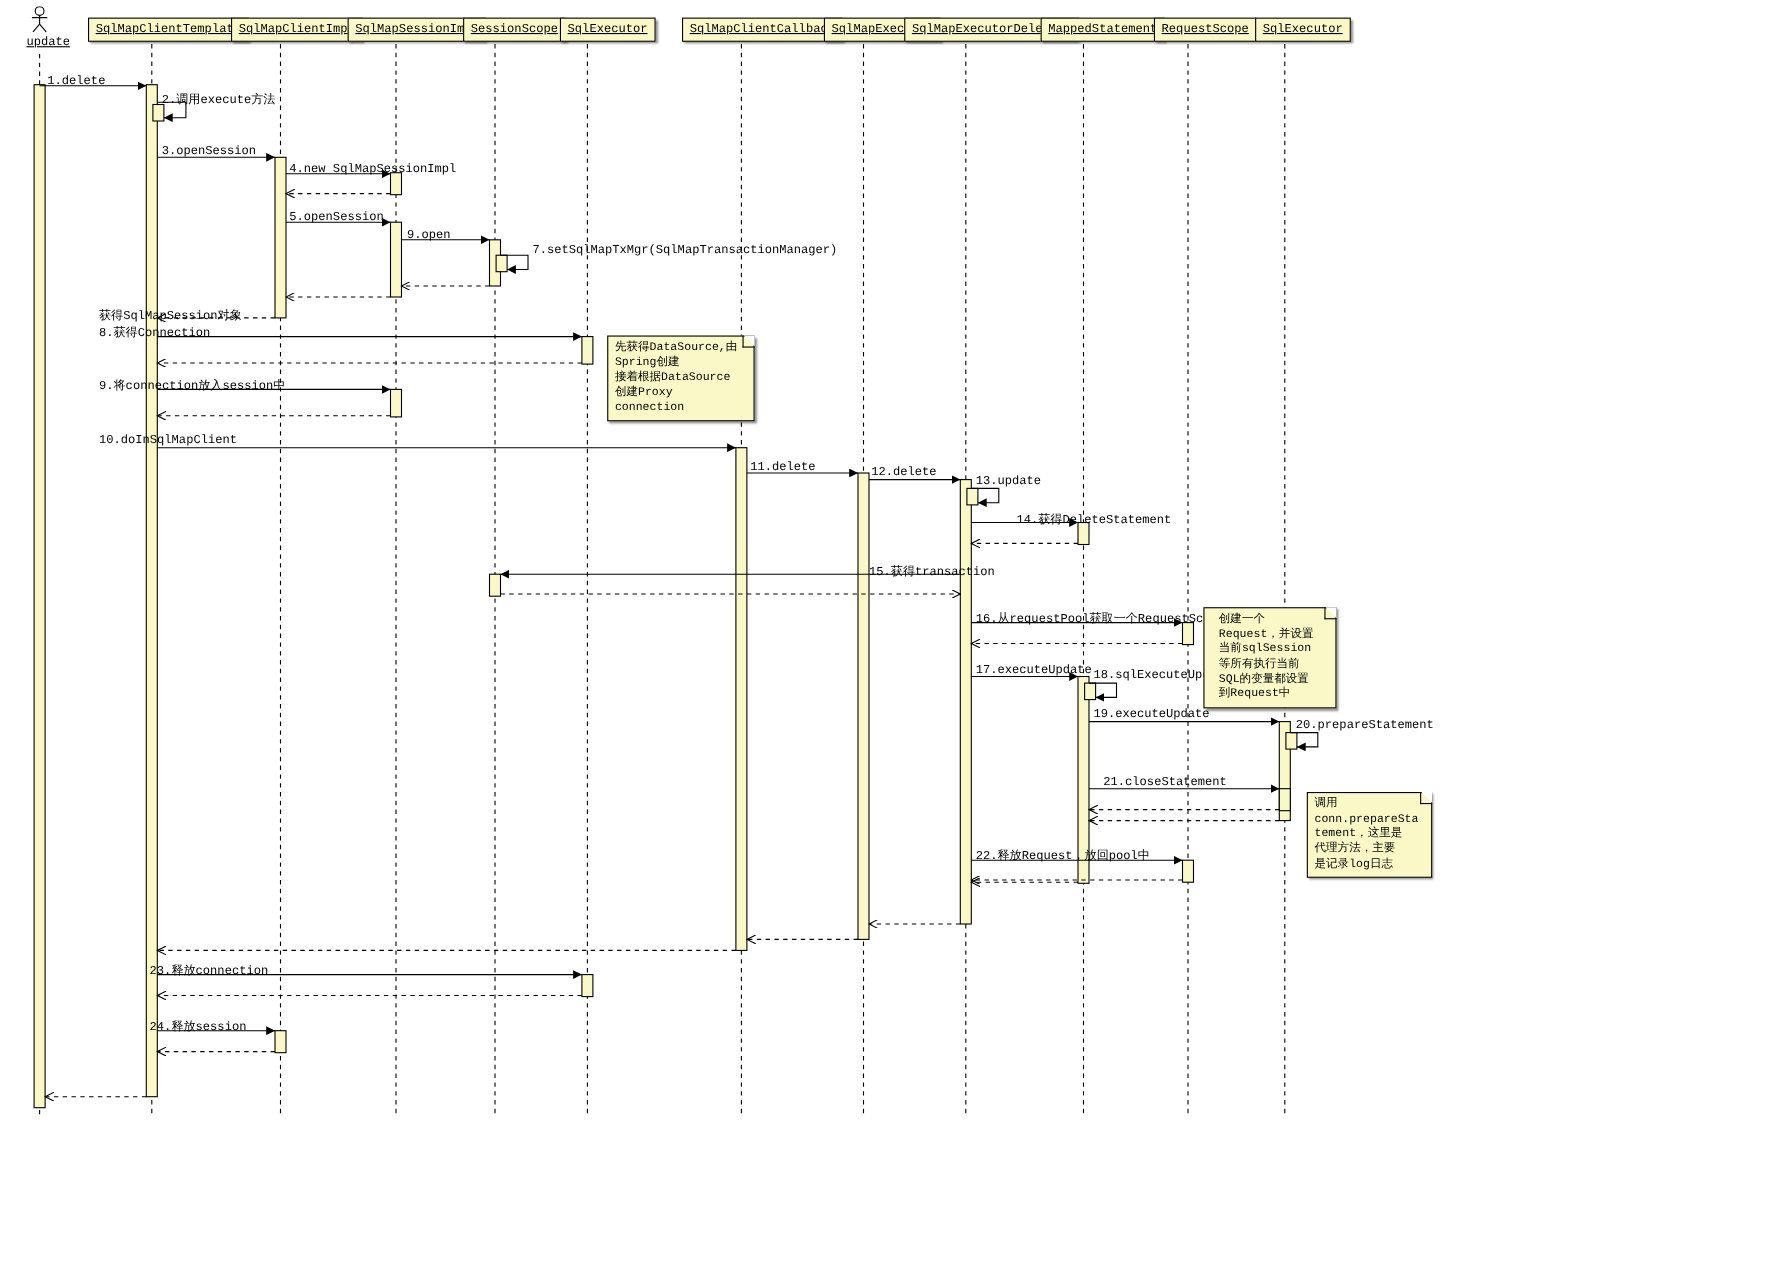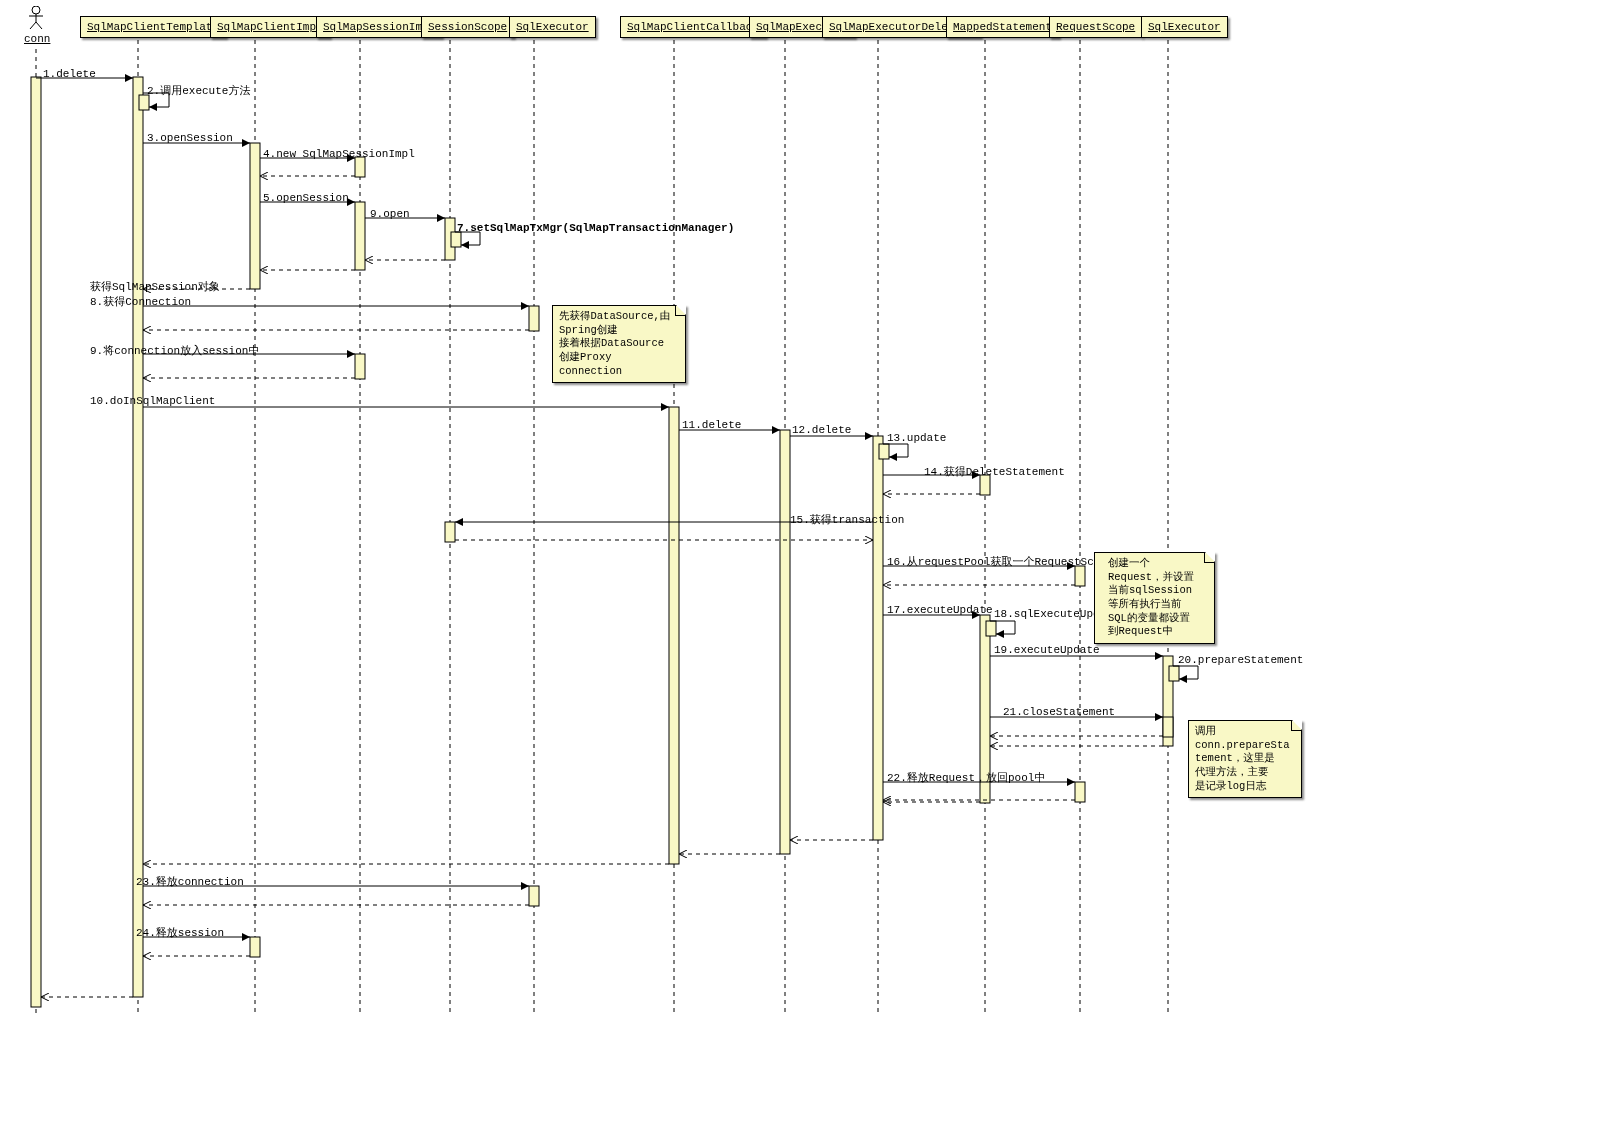--- a/index.html
+++ b/index.html
@@ -97,21 +97,21 @@
 
 <div id="canvas">
 
   <svg class="actor-icon" style="left:27px; top:6px;" viewBox="0 0 18 24">
     <circle cx="9" cy="4" r="4" fill="none" stroke="#000"></circle>
     <line x1="9" y1="8" x2="9" y2="16" stroke="#000"></line>
     <line x1="2" y1="10" x2="16" y2="10" stroke="#000"></line>
     <line x1="9" y1="16" x2="3" y2="23" stroke="#000"></line>
     <line x1="9" y1="16" x2="15" y2="23" stroke="#000"></line>
   </svg>
-  <div class="actor-label" style="left:24px; top:33px;">conn</div>
+  <div class="actor-label" style="left:24px; top:33px;">update</div>
 
   <div class="lifeline-header" style="left:80px; top:16px;">SqlMapClientTemplate</div>
   <div class="lifeline-header" style="left:210px; top:16px;">SqlMapClientImpl</div>
   <div class="lifeline-header" style="left:316px; top:16px;">SqlMapSessionImpl</div>
   <div class="lifeline-header" style="left:421px; top:16px;">SessionScope</div>
   <div class="lifeline-header" style="left:509px; top:16px;">SqlExecutor</div>
   <div class="lifeline-header" style="left:620px; top:16px;">SqlMapClientCallback</div>
   <div class="lifeline-header" style="left:749px; top:16px;">SqlMapExecutor</div>
   <div class="lifeline-header" style="left:822px; top:16px;">SqlMapExecutorDelegate</div>
   <div class="lifeline-header" style="left:946px; top:16px;">MappedStatement</div>
@@ -134,21 +134,21 @@
 tement，这里是
 代理方法，主要
 是记录log日志</div>
 
   <div class="msg-label" style="left:43px; top:68px;">1.delete</div>
   <div class="msg-label" style="left:147px; top:83px;">2.调用execute方法</div>
   <div class="msg-label" style="left:147px; top:132px;">3.openSession</div>
   <div class="msg-label" style="left:263px; top:148px;">4.new SqlMapSessionImpl</div>
   <div class="msg-label" style="left:263px; top:192px;">5.openSession</div>
   <div class="msg-label" style="left:370px; top:208px;">9.open</div>
-  <div class="msg-label" style="left:457px; top:222px;font-weight:bold;">7.setSqlMapTxMgr(SqlMapTransactionManager)</div>
+  <div class="msg-label" style="left:484px; top:222px;">7.setSqlMapTxMgr(SqlMapTransactionManager)</div>
   <div class="msg-label" style="left:90px; top:279px;">获得SqlMapSession对象</div>
   <div class="msg-label" style="left:90px; top:294px;font-family:Liberation Mono, monospace;">8.获得Connection</div>
   <div class="msg-label" style="left:90px; top:343px;">9.将connection放入session中</div>
   <div class="msg-label" style="left:90px; top:395px;">10.doInSqlMapClient</div>
   <div class="msg-label" style="left:682px; top:419px;">11.delete</div>
   <div class="msg-label" style="left:792px; top:424px;">12.delete</div>
   <div class="msg-label" style="left:887px; top:432px;">13.update</div>
   <div class="msg-label" style="left:924px; top:464px;text-align:right;">14.获得DeleteStatement</div>
   <div class="msg-label" style="left:790px; top:512px;">15.获得transaction</div>
   <div class="msg-label" style="left:887px; top:554px;">16.从requestPool获取一个RequestScope</div>

